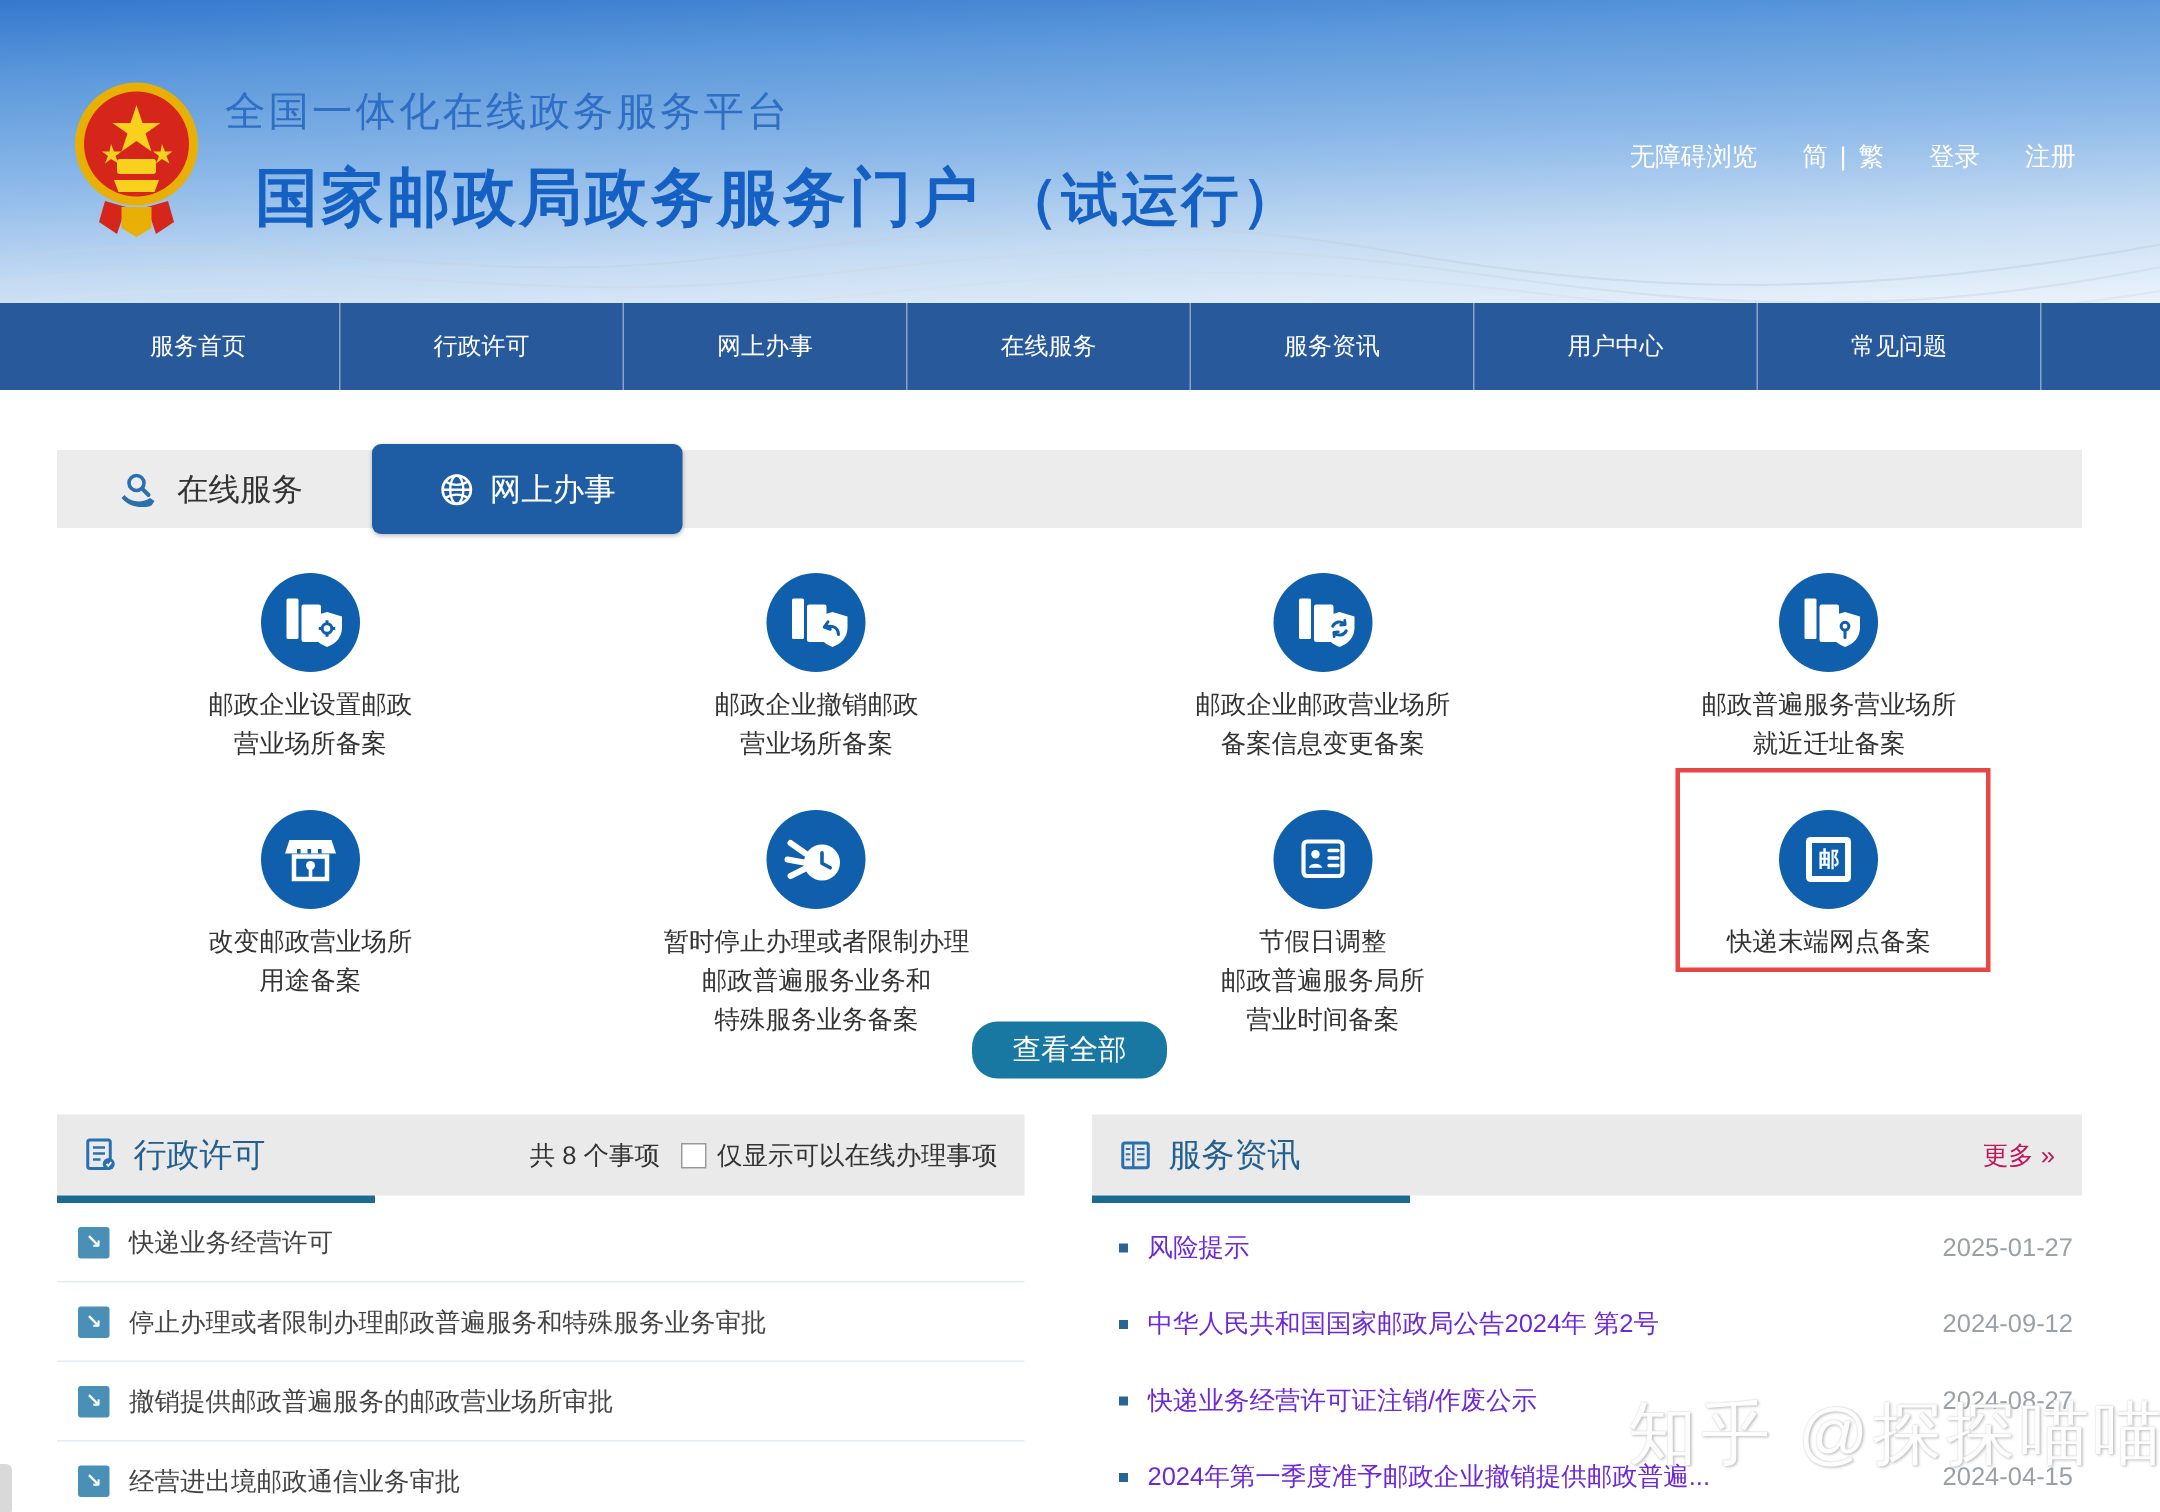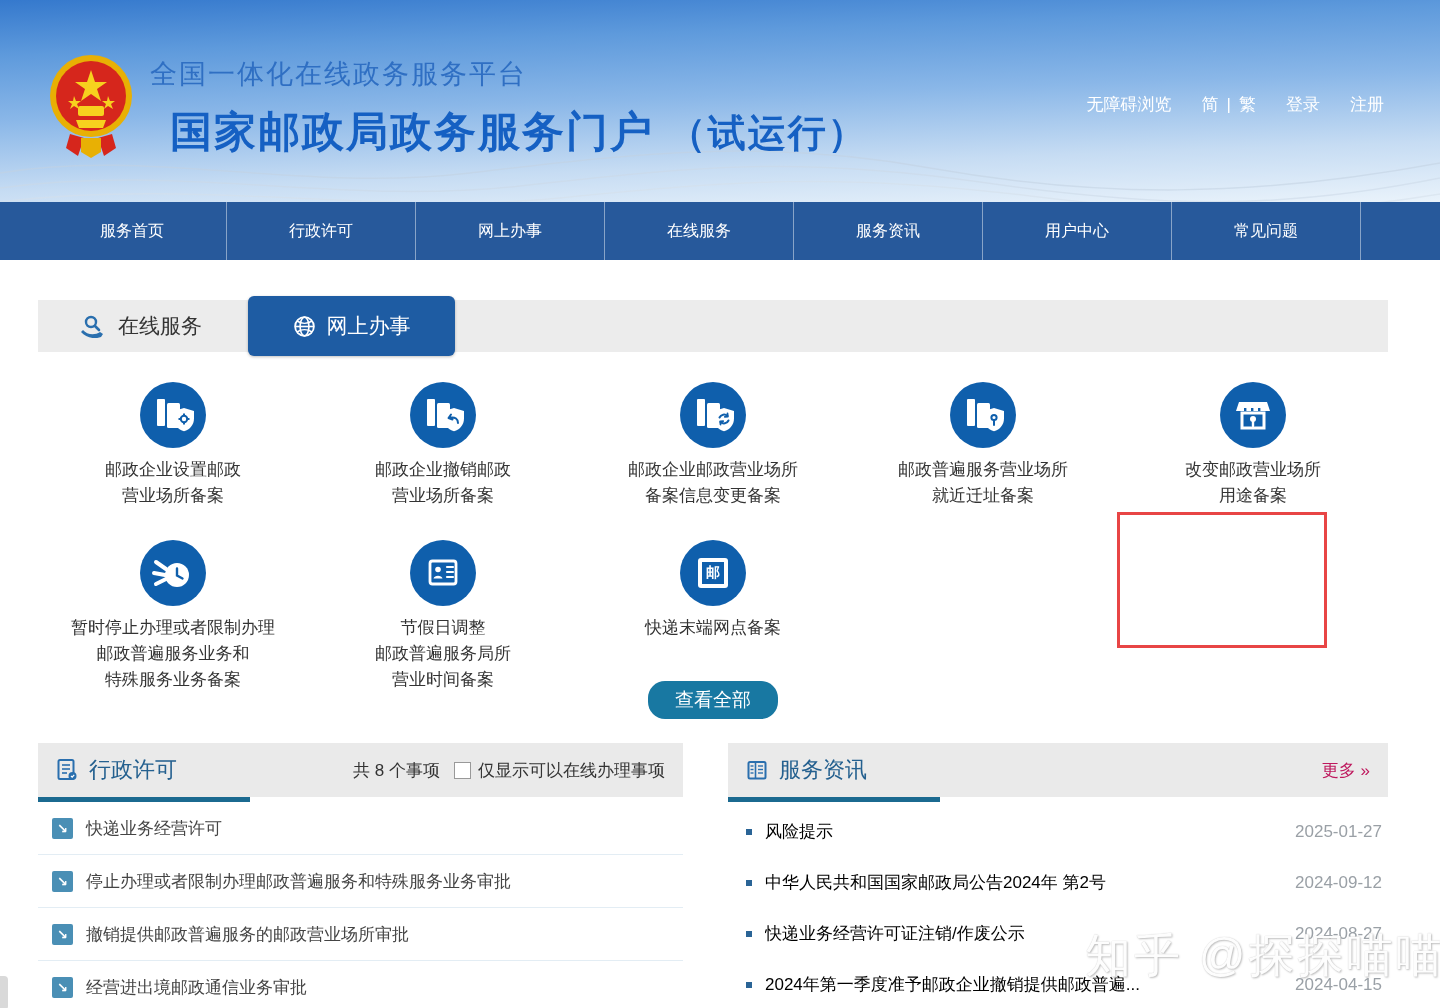--- a/index.html
+++ b/index.html
@@ -31,21 +31,21 @@
 
   
   .tabrow { position:relative; margin-top:40px; height:52px; background:#ececec; }
   .tab-plain { position:absolute; left:42px; top:0; height:52px; display:flex; align-items:center; gap:11px;
     font-size:21px; color:#333; cursor:pointer; }
   .tab-active { position:absolute; left:210px; top:-4px; width:207px; height:60px; background:#1e5ca3;
     border-radius:6px; display:flex; align-items:center; justify-content:center; gap:11px;
     color:#fff; font-size:21px; cursor:pointer; box-shadow:0 1px 3px rgba(0,0,0,.25); }
 
   
-  .svc-grid { display:grid; grid-template-columns:repeat(5,1fr); padding-top:30px; }
+  .svc-grid { display:grid; grid-template-columns:repeat(4,1fr); padding-top:30px; }
   .svc-cell { display:flex; flex-direction:column; align-items:center; cursor:pointer; }
   .svc-cell:nth-child(-n+4) { min-height:158px; }
   .svc-circle { width:66px; height:66px; border-radius:50%; background:#0f5fac;
     display:flex; align-items:center; justify-content:center; position:relative; }
   .svc-label { margin-top:9px; font-size:17px; line-height:26px; color:#333; text-align:center; white-space:pre-line; }
   .stamp-outer { width:30px; height:30px; background:#fff; border-radius:3px; position:relative; }
   .stamp-inner { position:absolute; inset:4px; background:#0f5fac; display:flex; align-items:center; justify-content:center;
     color:#fff; font-size:14px; font-weight:bold; }
   .view-all { display:block; margin:-12px auto 0; position:relative; z-index:3;
     background:#1878a2; color:#fff; border:none; border-radius:17px;
@@ -65,21 +65,21 @@
   .admin-list { }
   .admin-row { height:53px; display:flex; align-items:center; gap:13px; padding-left:14px;
     border-bottom:1px solid #e3edf4; cursor:pointer; }
   .admin-ico { width:21px; height:21px; background:#4a8fb5; border-radius:2px; color:#fff;
     display:flex; align-items:center; justify-content:center; font-size:13px; font-weight:bold; }
   .admin-text { font-size:17px; color:#444; }
 
   .news-list { padding-top:4px; }
   .news-row { height:51px; display:flex; align-items:center; cursor:pointer; padding:0 6px 0 18px; }
   .news-dot { width:6px; height:6px; background:#2a6496; margin-right:13px; flex:none; }
-  .news-title { font-size:17px; color:#000000; flex:1; white-space:nowrap; overflow:hidden; text-overflow:ellipsis; }
+  .news-title { font-size:17px; color:#6d28d9; flex:1; white-space:nowrap; overflow:hidden; text-overflow:ellipsis; }
   .news-date { font-size:17px; color:#9aa0a6; margin-left:14px; }
 
   
   .red-box { position:absolute; left:1117px; top:512px; width:210px; height:136px;
     border:3px solid #e84545; pointer-events:none; z-index:5; }
   .watermark { position:absolute; left:1085px; top:925px; z-index:6; pointer-events:none;
     color:rgba(255,255,255,.96); font-size:46px; letter-spacing:3px; white-space:nowrap;
     text-shadow:0 0 1px #c9c9c9,1px 1px 2px #bdbdbd; }
   .edge-tab { position:absolute; left:-5px; top:976px; width:13px; height:34px;
     background:#d9d9d9; border-radius:4px; z-index:4; }

